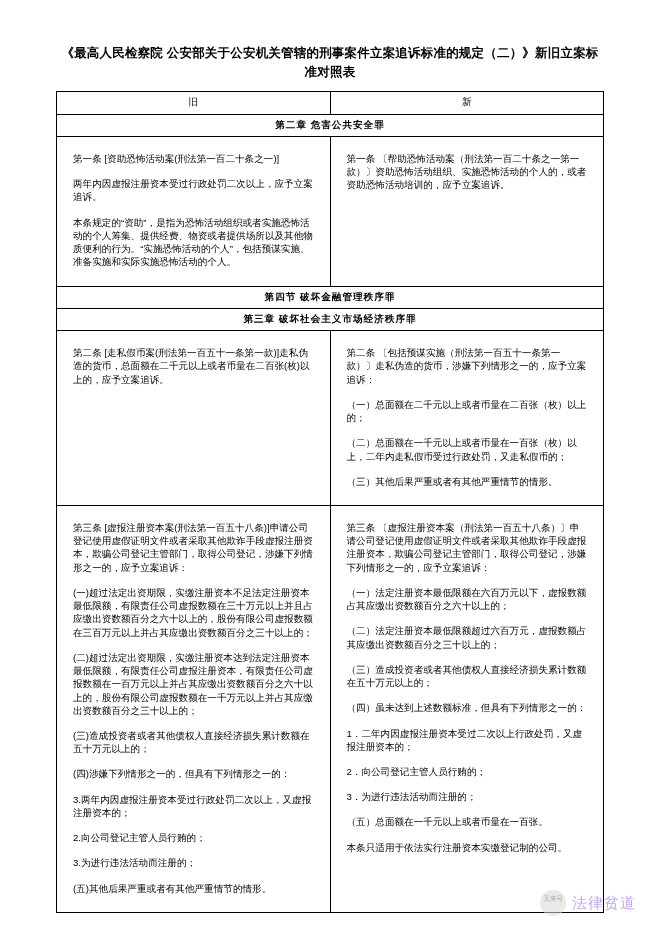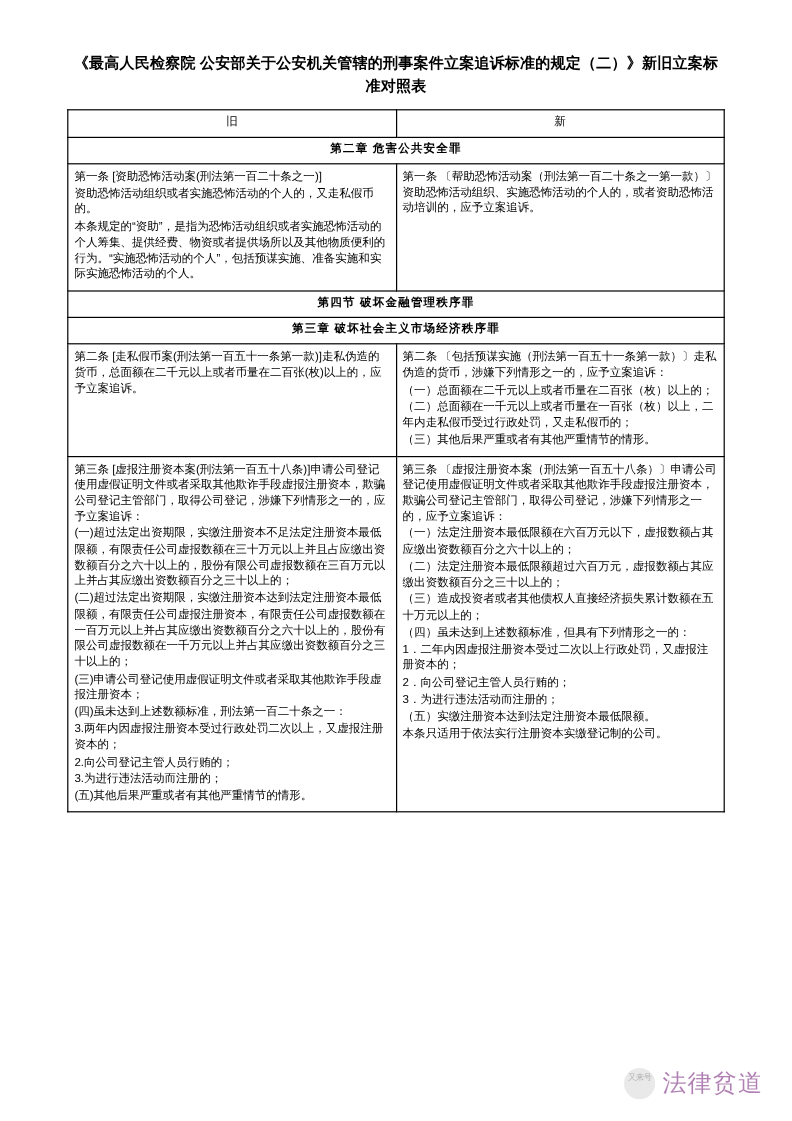--- a/index.html
+++ b/index.html
@@ -53,21 +53,21 @@
     text-align: center;
     font-weight: bold;
     font-size: 10.5px;
     padding: 2px 0 3px 0;
     letter-spacing: 1px;
   }
   .mid {
     vertical-align: middle;
   }
   .b { font-weight: normal; }
-  p.l { margin: 1px; }
+  p.l { margin: 12px; }
   p.l + p.l { margin-top: 0.5px; }
   .cellbody { }
   .watermark {
     position: absolute;
     right: 24px;
     bottom: 18px;
     display: flex;
     align-items: center;
     gap: 6px;
     opacity: 0.55;
@@ -79,22 +79,22 @@
     background: #d8d8d8;
     color: #6f6f6f;
     font-size: 7px;
     line-height: 9px;
     text-align: center;
     padding-top: 4px;
     box-sizing: border-box;
     letter-spacing: -0.5px;
   }
   .wm-text {
-    font-size: 20px;
-    color: #701a75;
+    font-size: 15px;
+    color: #8b5cf6;
     letter-spacing: 1px;
   }
 </style>
 </head>
 <body>
 
 <div class="page">
 
   <div class="doc-title">《最高人民检察院 公安部关于公安机关管辖的刑事案件立案追诉标准的规定（二）》新旧立案标准对照表</div>
 
@@ -109,21 +109,21 @@
         <th class="col-head">新</th>
       </tr>
 
       <tr class="sec-head">
         <td colspan="2">第二章  危害公共安全罪</td>
       </tr>
 
       <tr>
         <td class="cellbody">
             <p class="l">第一条 [资助恐怖活动案(刑法第一百二十条之一)]</p>
-            <p class="l">资助恐怖活动组织或者实施恐怖活动的个人的，又走私假币的。</p>
+            <p class="l">两年内因虚报注册资本受过行政处罚二次以上，应予立案追诉。</p>
             <p class="l b">本条规定的“资助”，是指为恐怖活动组织或者实施恐怖活动的个人筹集、提供经费、物资或者提供场所以及其他物质便利的行为。“实施恐怖活动的个人”，包括预谋实施、准备实施和实际实施恐怖活动的个人。</p>
           </td>
         <td class="cellbody mid">
             <p class="l">第一条 〔帮助恐怖活动案（刑法第一百二十条之一第一款）〕资助恐怖活动组织、实施恐怖活动的个人的，或者资助恐怖活动培训的，应予立案追诉。</p>
           </td>
       </tr>
 
       <tr class="sec-head">
         <td colspan="2">第四节  破坏金融管理秩序罪</td>
       </tr>
@@ -142,37 +142,37 @@
             <p class="l b">（二）总面额在一千元以上或者币量在一百张（枚）以上，二年内走私假币受过行政处罚，又走私假币的；</p>
             <p class="l b">（三）其他后果严重或者有其他严重情节的情形。</p>
           </td>
       </tr>
 
       <tr>
         <td class="cellbody">
             <p class="l">第三条 [虚报注册资本案(刑法第一百五十八条)]申请公司登记使用虚假证明文件或者采取其他欺诈手段虚报注册资本，欺骗公司登记主管部门，取得公司登记，涉嫌下列情形之一的，应予立案追诉：</p>
             <p class="l">(一)超过法定出资期限，实缴注册资本不足法定注册资本最低限额，有限责任公司虚报数额在三十万元以上并且占应缴出资数额百分之六十以上的，股份有限公司虚报数额在三百万元以上并占其应缴出资数额百分之三十以上的；</p>
             <p class="l">(二)超过法定出资期限，实缴注册资本达到法定注册资本最低限额，有限责任公司虚报注册资本，有限责任公司虚报数额在一百万元以上并占其应缴出资数额百分之六十以上的，股份有限公司虚报数额在一千万元以上并占其应缴出资数额百分之三十以上的；</p>
-            <p class="l">(三)申请公司登记使用虚假证明文件或者采取其他欺诈手段虚报注册资本；</p>
-            <p class="l">(四)虽未达到上述数额标准，刑法第一百二十条之一：</p>
+            <p class="l">(三)造成投资者或者其他债权人直接经济损失累计数额在五十万元以上的；</p>
+            <p class="l">(四)涉嫌下列情形之一的，但具有下列情形之一的：</p>
             <p class="l">3.两年内因虚报注册资本受过行政处罚二次以上，又虚报注册资本的；</p>
             <p class="l">2.向公司登记主管人员行贿的；</p>
             <p class="l">3.为进行违法活动而注册的；</p>
             <p class="l">(五)其他后果严重或者有其他严重情节的情形。</p>
           </td>
         <td class="cellbody">
             <p class="l">第三条 〔虚报注册资本案（刑法第一百五十八条）〕申请公司登记使用虚假证明文件或者采取其他欺诈手段虚报注册资本，欺骗公司登记主管部门，取得公司登记，涉嫌下列情形之一的，应予立案追诉：</p>
             <p class="l b">（一）法定注册资本最低限额在六百万元以下，虚报数额占其应缴出资数额百分之六十以上的；</p>
             <p class="l b">（二）法定注册资本最低限额超过六百万元，虚报数额占其应缴出资数额百分之三十以上的；</p>
             <p class="l b">（三）造成投资者或者其他债权人直接经济损失累计数额在五十万元以上的；</p>
             <p class="l">（四）虽未达到上述数额标准，但具有下列情形之一的：</p>
             <p class="l">1．二年内因虚报注册资本受过二次以上行政处罚，又虚报注册资本的；</p>
             <p class="l">2．向公司登记主管人员行贿的；</p>
             <p class="l">3．为进行违法活动而注册的；</p>
-            <p class="l">（五）实缴注册资本达到法定注册资本最低限额。</p>
+            <p class="l">（五）总面额在一千元以上或者币量在一百张。</p>
             <p class="l b">本条只适用于依法实行注册资本实缴登记制的公司。</p>
           </td>
       </tr>
     </tbody>
   </table>
 
   <div class="watermark">
     <div class="wm-logo">又来号</div>
     <div class="wm-text">法律贫道</div>
   </div>

